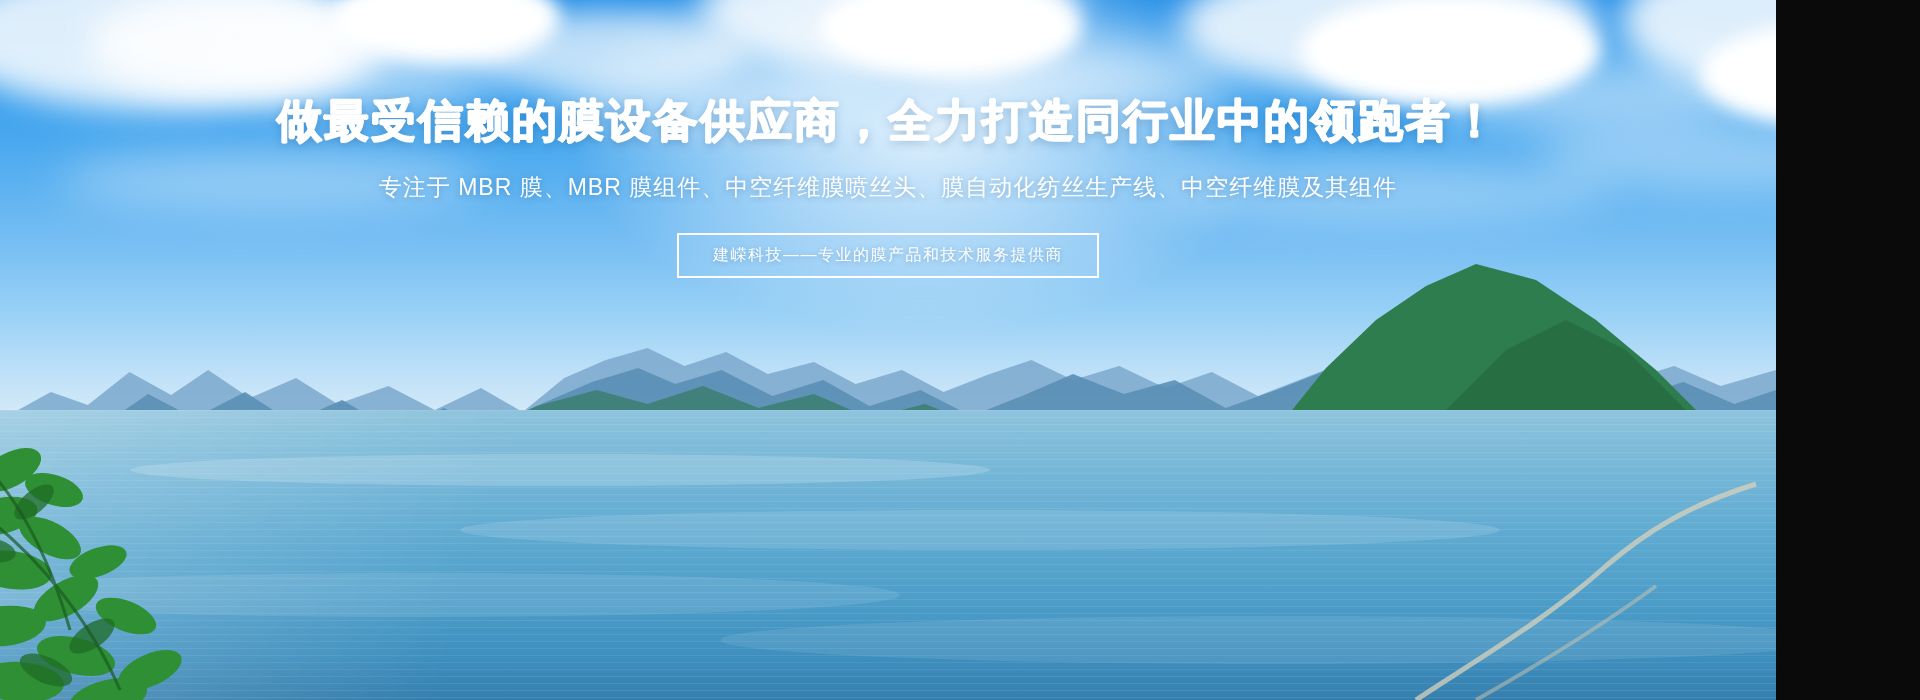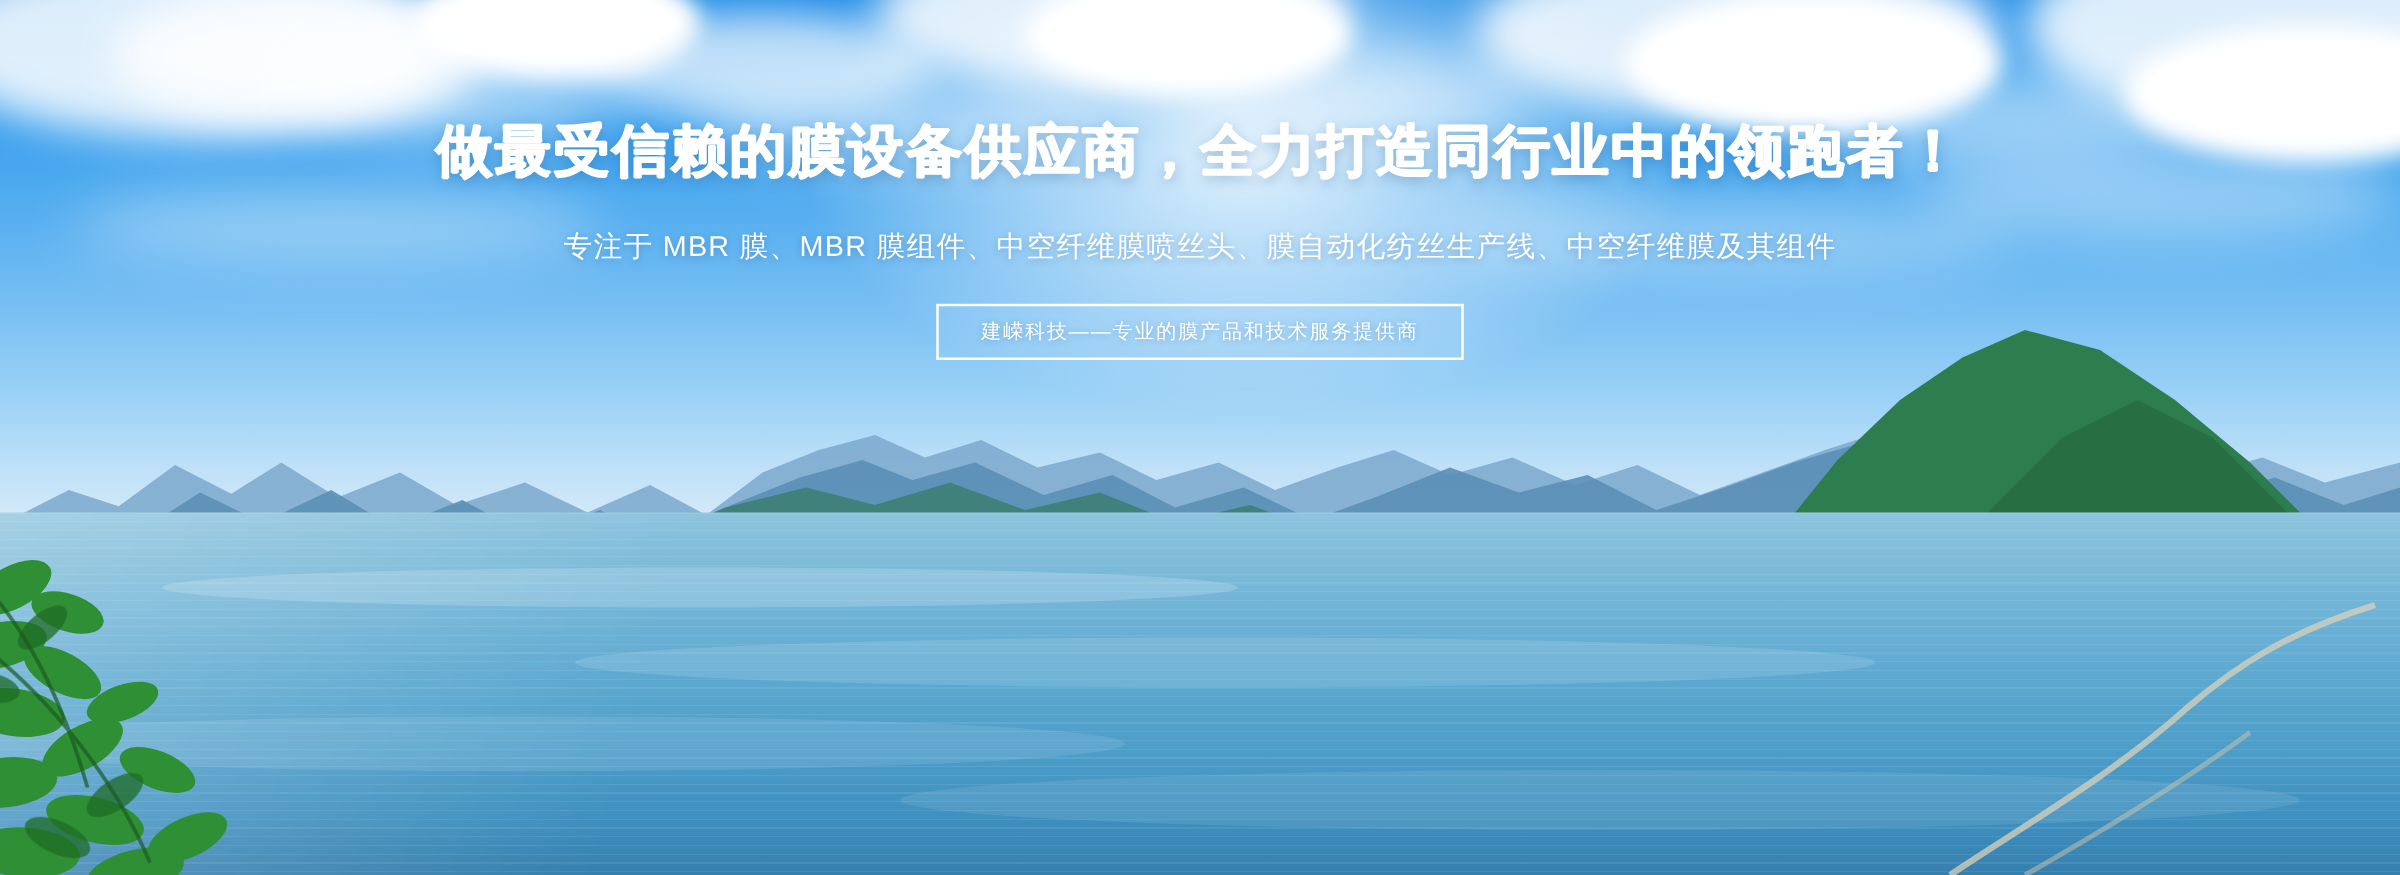--- a/index.html
+++ b/index.html
@@ -1,20 +1,20 @@
 <!DOCTYPE html>
 <html><head>
 <meta charset="utf-8">
 <style>
   html,body{margin:0;padding:0;background:#0a0a0a;}
   body{font-family:"Liberation Sans","DejaVu Sans",sans-serif;}
 
   .banner{
     position:relative;
-    width:1920px;height:700px;
+    width:1776px;height:700px;
     overflow:hidden;
     text-decoration:underline;
   }
 
   
   .sky{
     position:absolute;inset:0;
     background:linear-gradient(to bottom,
       #1b8ae6 0%,
       #2f9aec 10%,
@@ -75,21 +75,21 @@
     text-shadow:
       0 0 1px #ffffff,
       1px 0 0 #ffffff,
       -1px 0 0 #ffffff,
       0 1px 0 #ffffff,
       0 -1px 0 #ffffff,
       0 3px 10px rgba(10,70,130,.35);
     white-space:nowrap;
   }
   .subline{
-    margin-top:36px;
+    margin-top:26px;
     font-size:23px;
     color:#ffffff;
     letter-spacing:1px;
     white-space:nowrap;
     text-shadow:0 1px 6px rgba(20,80,140,.35);
   }
   .tagbox{
     display:inline-block;
     margin-top:30px;
     padding:10px 34px;

